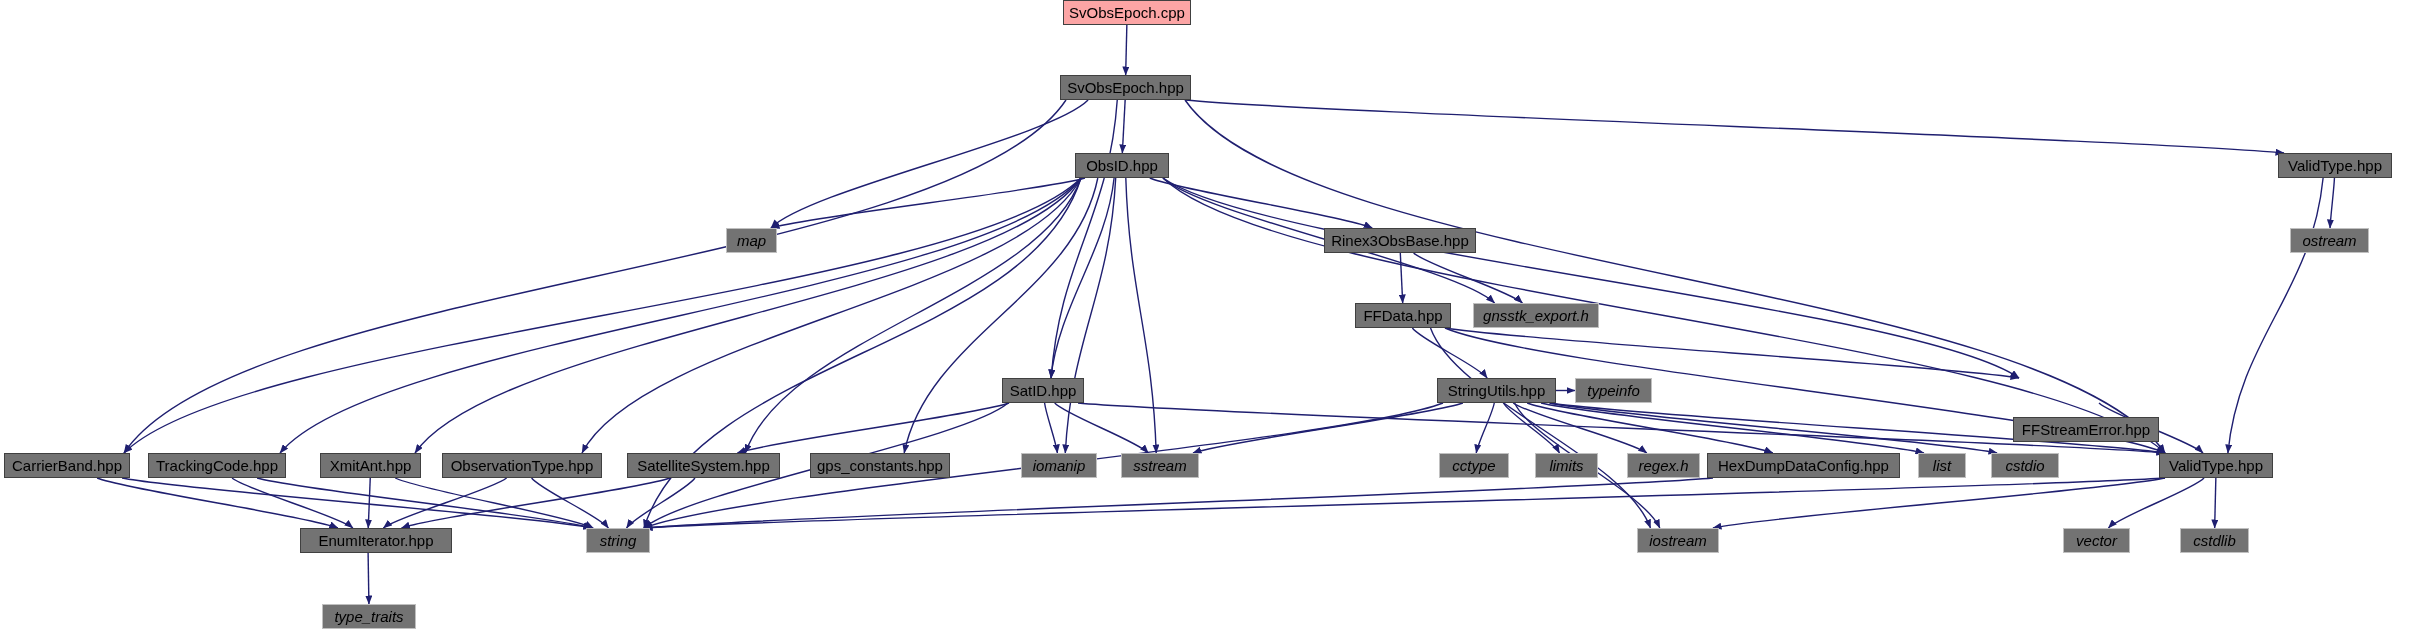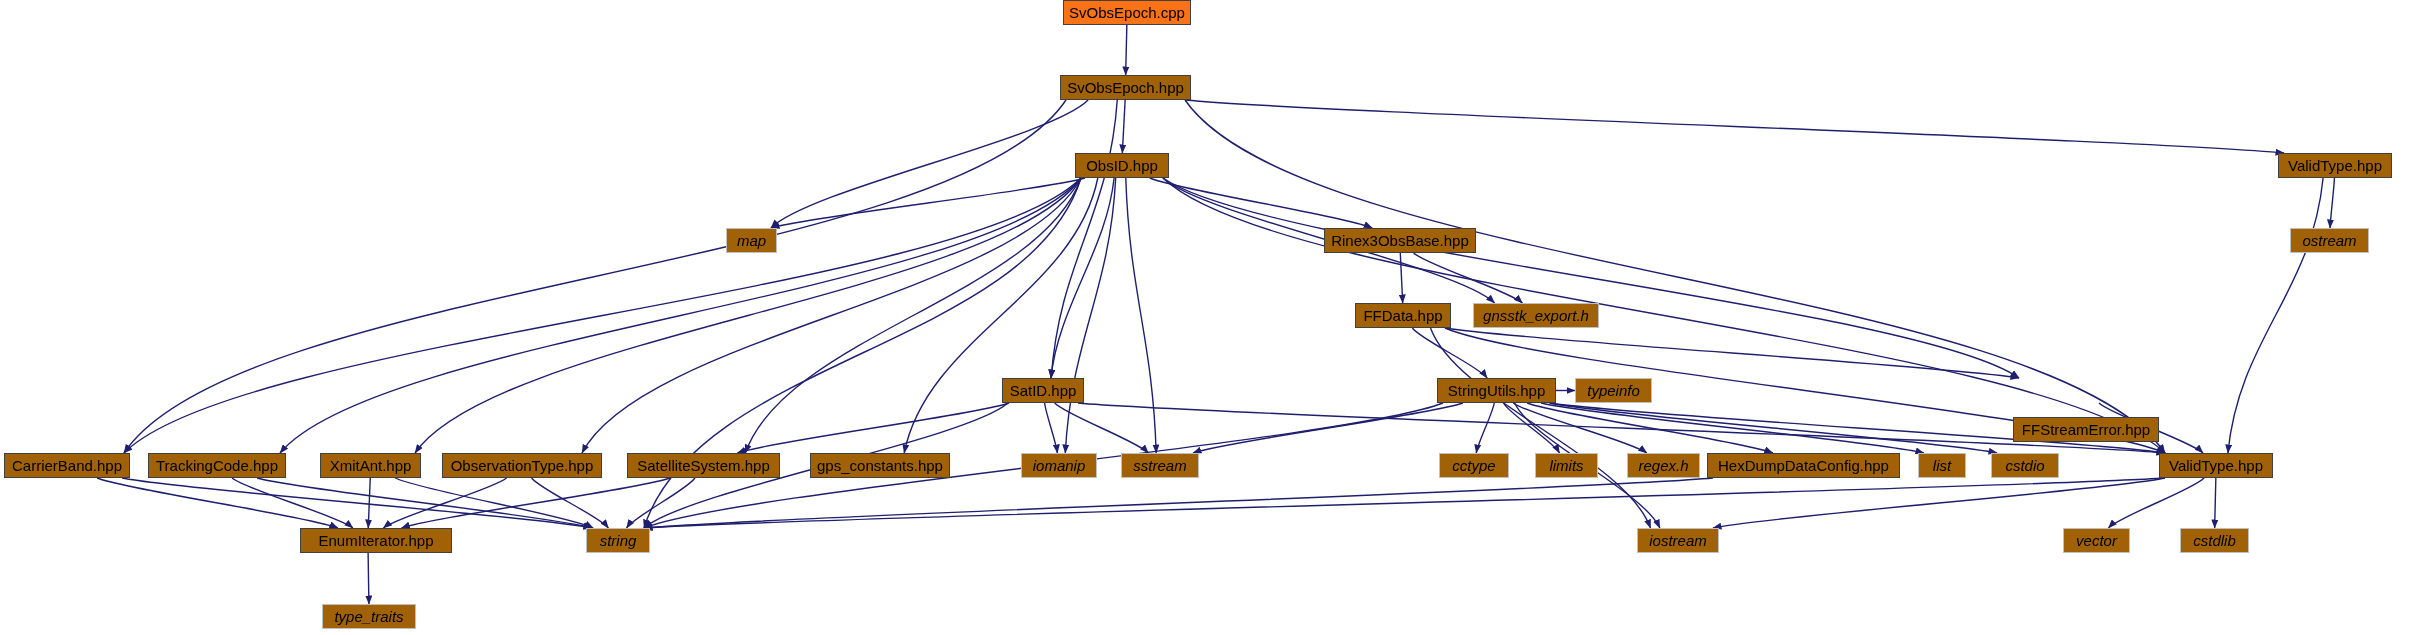--- a/index.html
+++ b/index.html
@@ -1,24 +1,24 @@
 <!DOCTYPE html>
 <html><head>
 <meta charset="utf-8">
 <style>
   html,body{margin:0;padding:0;background:#ffffff;}
   #canvas{position:relative;width:2411px;height:635px;background:#ffffff;
           font-family:"Liberation Sans", sans-serif;}
   svg.edges{position:absolute;left:0;top:0;width:2411px;height:635px;overflow:visible;}
   .node{position:absolute;box-sizing:border-box;display:flex;align-items:center;
-        justify-content:center;background:#a16207;white-space:nowrap;
+        justify-content:center;background:#737373;white-space:nowrap;
         font-size:15px;color:#000000;line-height:1;height:25px;}
   .node.sys{border:1px solid #c0c0c0;font-style:italic;}
   .node.loc{border:1.6px solid #404040;}
-  .node.cur{border:1.6px solid #404040;background:#f97316;}
+  .node.cur{border:1.6px solid #404040;background:#fca5a5;}
 </style>
 </head>
 <body>
 
 <div id="canvas">
   <svg class="edges" id="edge-layer" viewBox="0 0 2411 635" preserveAspectRatio="none">
     <defs>
       <marker id="ah" markerWidth="9" markerHeight="7" refX="8.5" refY="3.5" orient="auto" markerUnits="userSpaceOnUse">
         <path d="M0,0 L9,3.5 L0,7 z" fill="#1f1f70"></path>
       </marker>

